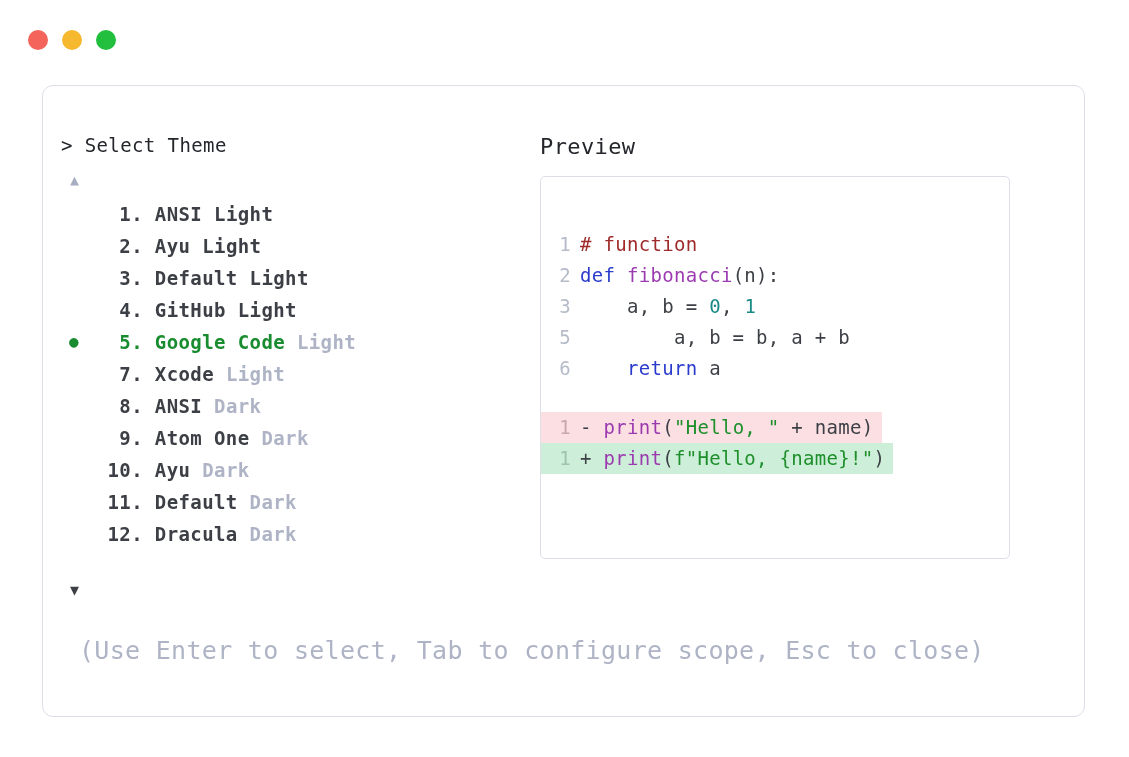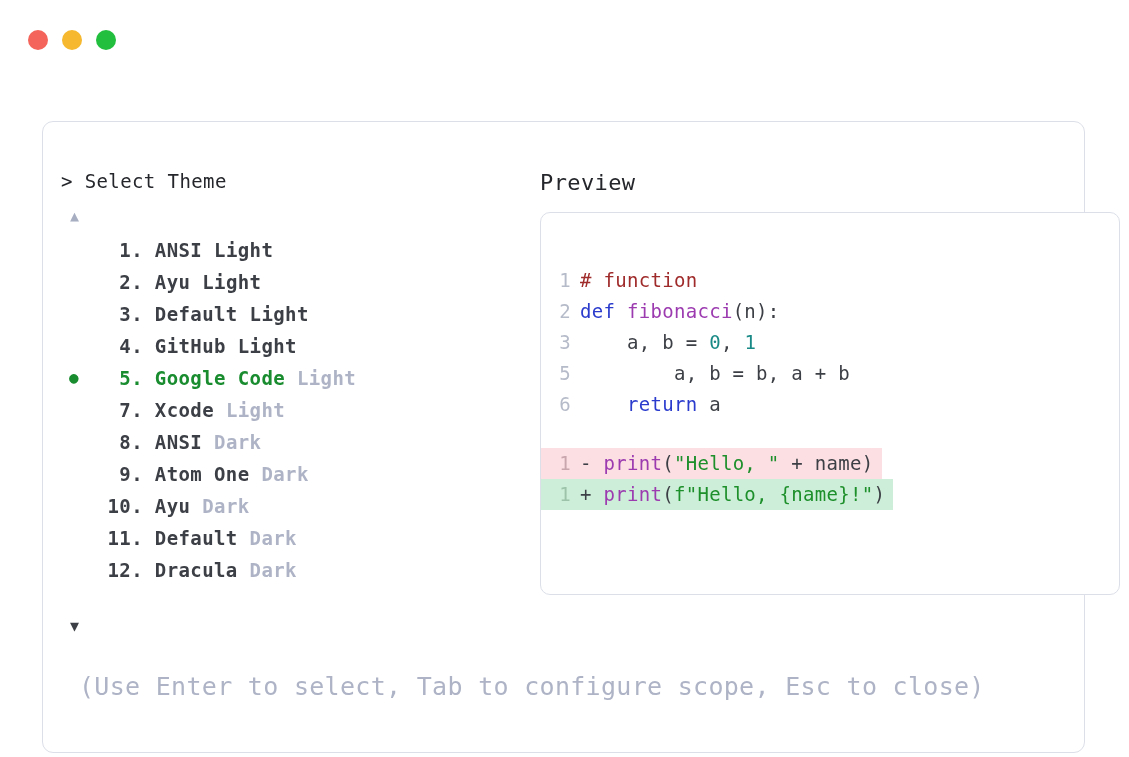--- a/index.html
+++ b/index.html
@@ -36,21 +36,20 @@
   .panel {
     position: absolute;
     left: 42px;
     top: 85px;
     width: 1043px;
     height: 632px;
     box-sizing: border-box;
     border: 1.5px solid #dcdfe8;
     border-radius: 11px;
     background: #ffffff;
-    margin-top: 36px;
   }
 
   .panel-inner {
     position: relative;
     width: 100%;
     height: 100%;
   }
 
   
   .chooser {
@@ -150,25 +149,25 @@
     left: 0;
     top: 48px;
     font-size: 22px;
     letter-spacing: 0.4px;
     color: #24262b;
   }
   .code-box {
     position: absolute;
     left: 0;
     top: 90px;
-    width: 580px;
+    width: 470px;
     height: 383px;
     box-sizing: border-box;
     border: 1.5px solid #dcdfe8;
-    border-radius: 10px;
+    border-radius: 5px;
     background: #ffffff;
     overflow: hidden;
   }
   .code-inner {
     position: absolute;
     left: 0;
     top: 52px;
     width: 100%;
     font-size: 19px;
     letter-spacing: 0.3px;

